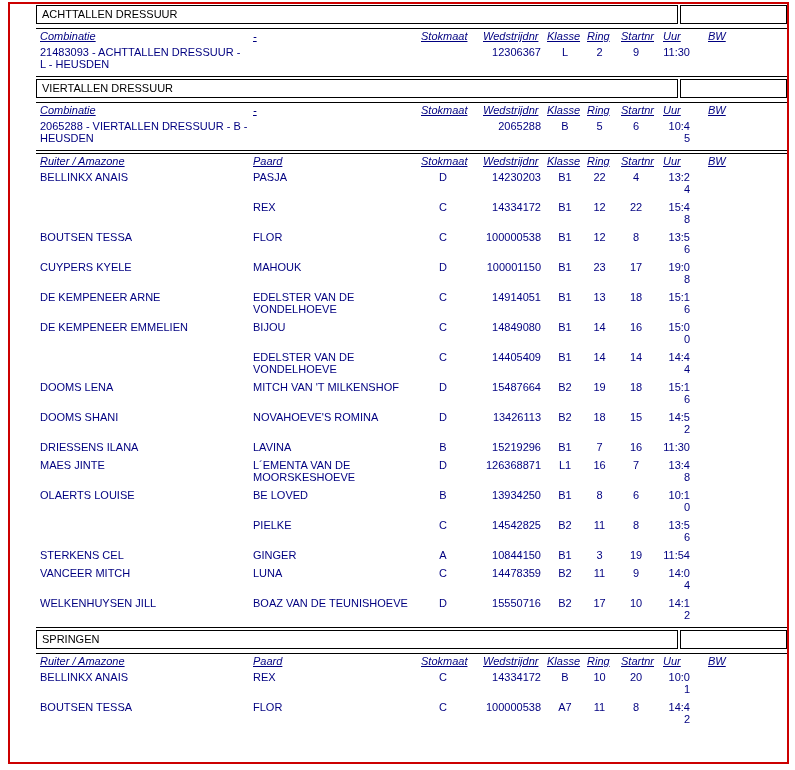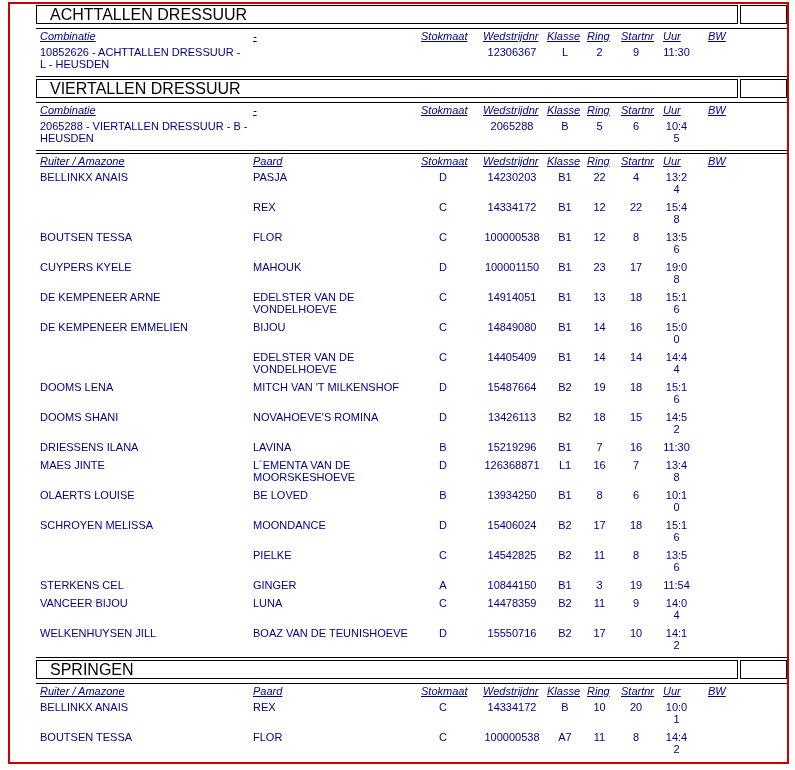--- a/index.html
+++ b/index.html
@@ -9,34 +9,34 @@
   }
   *{box-sizing:border-box;}
   html,body{margin:0;padding:0;background:#ffffff;}
   .page{
     position:relative;width:795px;height:770px;overflow:hidden;background:#fff;
     font-family:"Liberation Sans","DejaVu Sans",sans-serif;
   }
   .red-frame{position:absolute;left:8px;top:2px;width:781px;height:762px;border:2px solid var(--red);}
   .content{position:absolute;left:36px;top:5px;width:751px;}
   .title-bar{display:flex;margin-bottom:4px;}
-  .title-box{width:702px;height:19px;border:1px solid var(--black);font-size:16px;line-height:17px;padding-left:13px;color:#000;white-space:nowrap;overflow:hidden;}
+  .title-box{width:642px;height:19px;border:1px solid var(--black);font-size:11px;line-height:17px;padding-left:5px;color:#000;white-space:nowrap;overflow:hidden;}
   .side-box{flex:1;height:19px;border:1px solid var(--black);margin-left:2px;}
   .hline{border-top:1px solid var(--black);height:0;}
   .section{margin-bottom:2px;}
   .section-end{margin-top:3px;}
   table.grid{border-collapse:collapse;table-layout:fixed;width:751px;color:var(--navy);}
   .grid th{
     font-size:11px;font-style:italic;font-weight:normal;text-decoration:underline;
     text-align:left;padding:2px 0 1px 4px;line-height:11px;white-space:nowrap;overflow:hidden;
   }
   .grid td{font-size:11px;padding:3px 0 3px 4px;line-height:12px;vertical-align:top;word-wrap:break-word;}
   .a-left{text-align:left}
   .a-center{text-align:center}
-  .a-right{text-align:center}
+  .a-right{text-align:right}
   .grid td:nth-child(3){padding-right:14px;}
   .grid td:nth-child(4){padding-right:2px;}
   .grid td:nth-child(6){padding-right:5px;}
   .grid td:nth-child(7){padding-right:8px;}
   .grid td:nth-child(8){padding-right:14px;}
 </style>
 </head>
 <body>
 
 <div class="page">
@@ -69,21 +69,21 @@
                 <th class="hdr">Wedstrijdnr</th>
                 <th class="hdr">Klasse</th>
                 <th class="hdr">Ring</th>
                 <th class="hdr">Startnr</th>
                 <th class="hdr">Uur</th>
                 <th class="hdr">BW</th>
               </tr>
             </thead>
             <tbody>
               <tr class="row">
-                <td class="a-left">10852626 - ACHTTALLEN DRESSUUR - L - HEUSDEN</td>
+                <td class="a-left">21483093 - ACHTTALLEN DRESSUUR - L - HEUSDEN</td>
                 <td class="a-left"></td>
                 <td class="a-center"></td>
                 <td class="a-right">12306367</td>
                 <td class="a-center">L</td>
                 <td class="a-center">2</td>
                 <td class="a-center">9</td>
                 <td class="a-right">11:30</td>
                 <td class="a-left"></td>
               </tr>
             </tbody>
@@ -291,31 +291,20 @@
                 <td class="a-left">BE LOVED</td>
                 <td class="a-center">B</td>
                 <td class="a-right">13934250</td>
                 <td class="a-center">B1</td>
                 <td class="a-center">8</td>
                 <td class="a-center">6</td>
                 <td class="a-right">10:10</td>
                 <td class="a-left"></td>
               </tr>
               <tr class="row">
-                <td class="a-left">SCHROYEN MELISSA</td>
-                <td class="a-left">MOONDANCE</td>
-                <td class="a-center">D</td>
-                <td class="a-right">15406024</td>
-                <td class="a-center">B2</td>
-                <td class="a-center">17</td>
-                <td class="a-center">18</td>
-                <td class="a-right">15:16</td>
-                <td class="a-left"></td>
-              </tr>
-              <tr class="row">
                 <td class="a-left"></td>
                 <td class="a-left">PIELKE</td>
                 <td class="a-center">C</td>
                 <td class="a-right">14542825</td>
                 <td class="a-center">B2</td>
                 <td class="a-center">11</td>
                 <td class="a-center">8</td>
                 <td class="a-right">13:56</td>
                 <td class="a-left"></td>
               </tr>
@@ -324,21 +313,21 @@
                 <td class="a-left">GINGER</td>
                 <td class="a-center">A</td>
                 <td class="a-right">10844150</td>
                 <td class="a-center">B1</td>
                 <td class="a-center">3</td>
                 <td class="a-center">19</td>
                 <td class="a-right">11:54</td>
                 <td class="a-left"></td>
               </tr>
               <tr class="row">
-                <td class="a-left">VANCEER BIJOU</td>
+                <td class="a-left">VANCEER MITCH</td>
                 <td class="a-left">LUNA</td>
                 <td class="a-center">C</td>
                 <td class="a-right">14478359</td>
                 <td class="a-center">B2</td>
                 <td class="a-center">11</td>
                 <td class="a-center">9</td>
                 <td class="a-right">14:04</td>
                 <td class="a-left"></td>
               </tr>
               <tr class="row">

